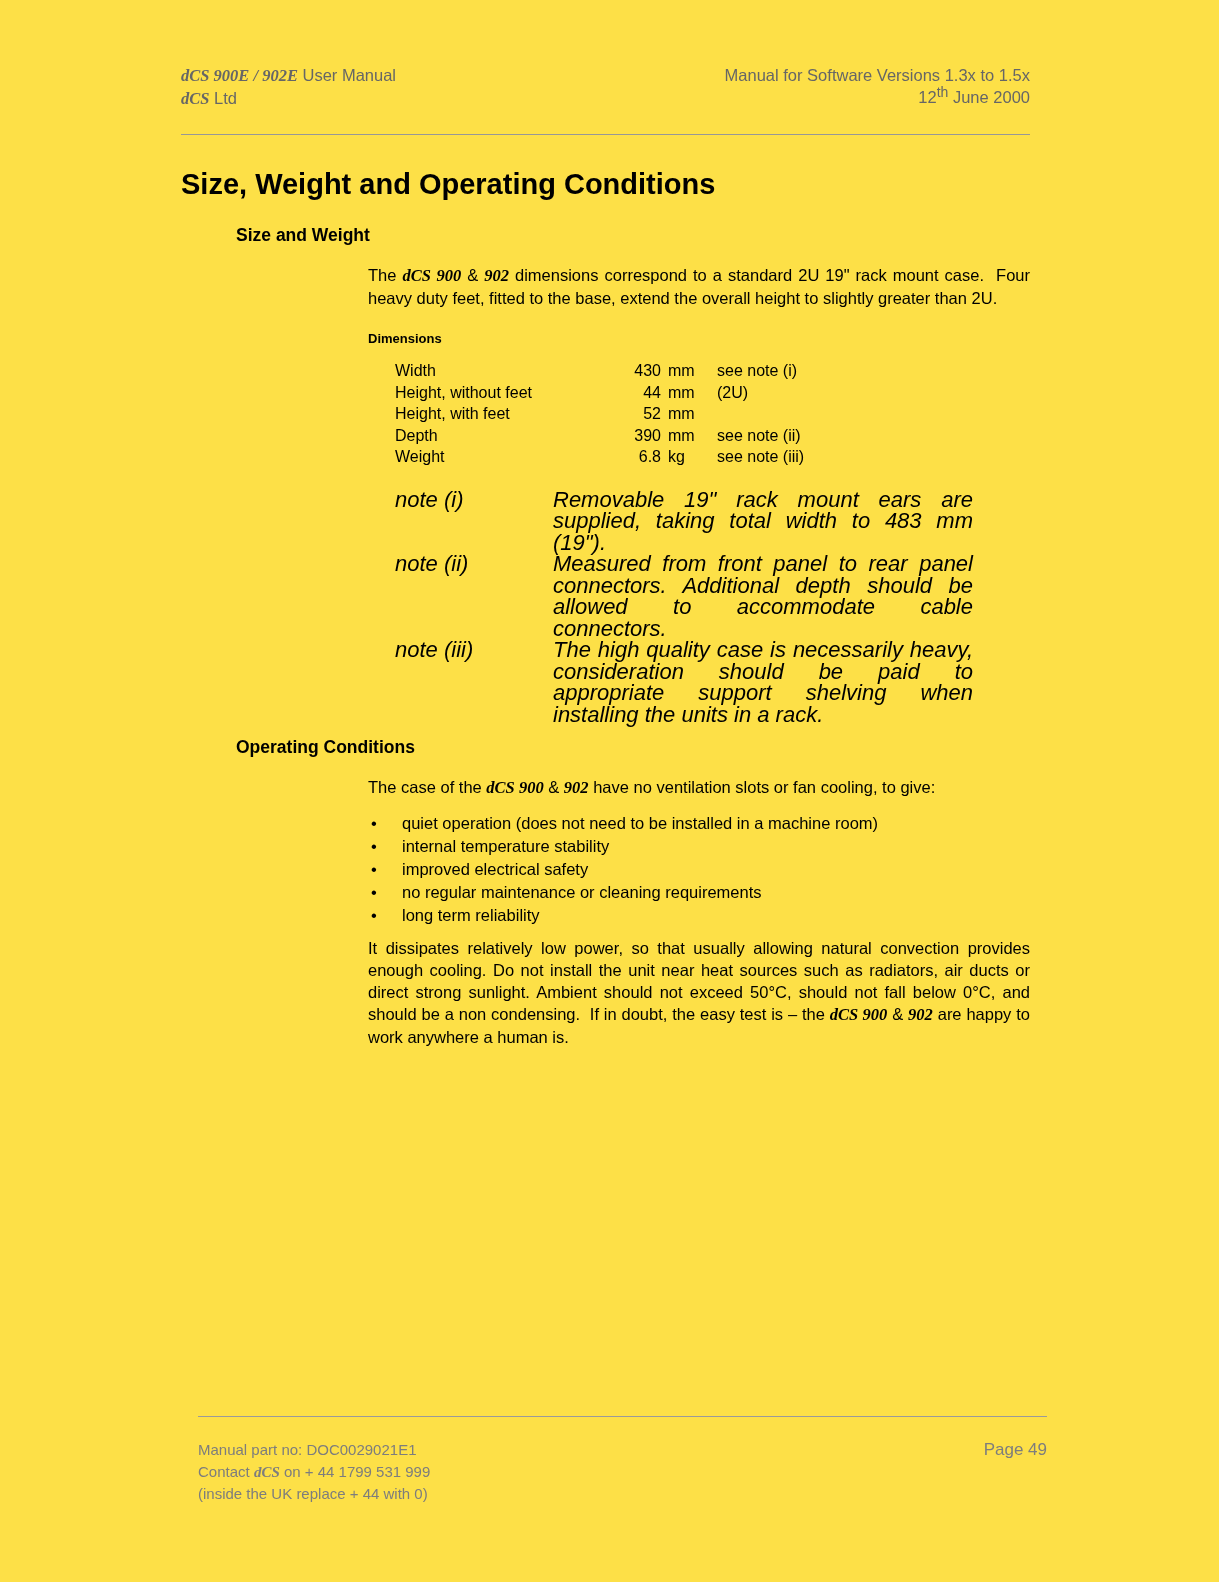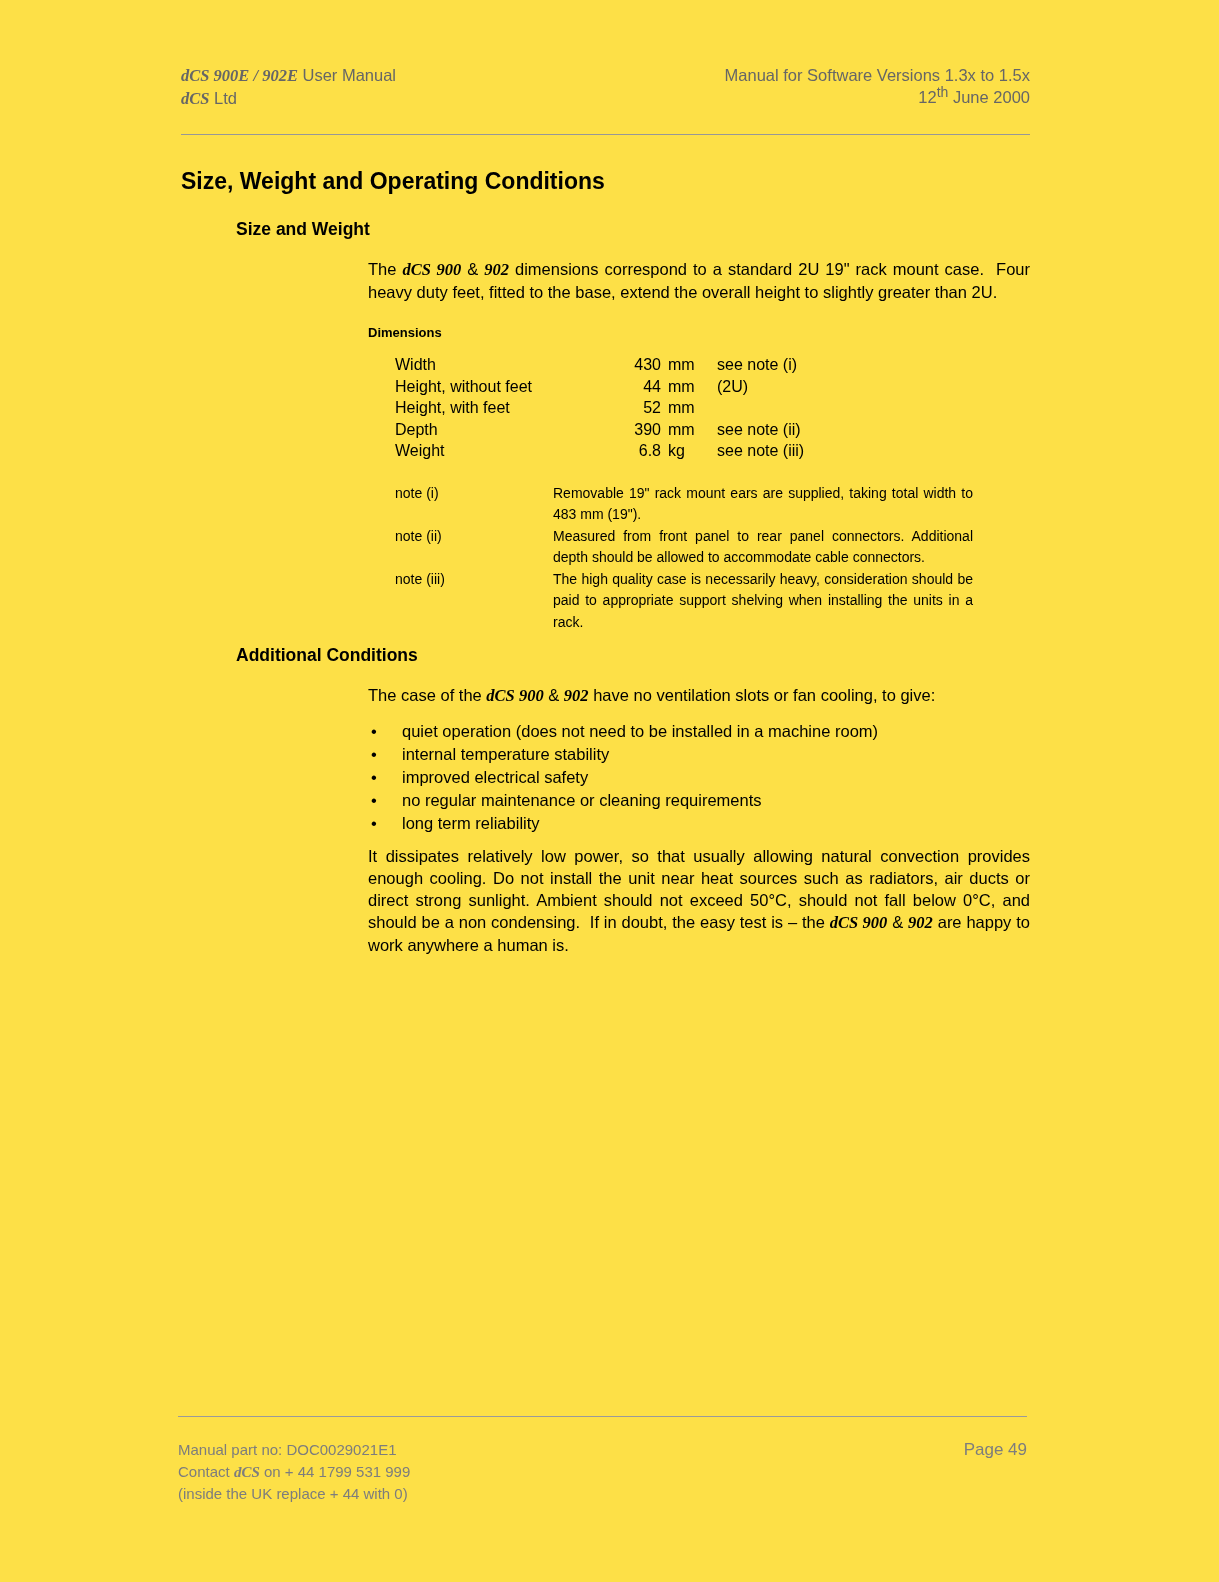--- a/index.html
+++ b/index.html
@@ -31,21 +31,21 @@
   }
   .header-right { text-align: right; }
   sup { font-size: 14px; vertical-align: super; line-height: 0; }
   hr.header-rule {
     border: none;
     border-top: 1px solid #979797;
     margin: 24px 0 0 0;
   }
 
   
-  h1.page-title { font-size: 23px; font-weight: bold; margin: 33px 0 0 0; color: #000; }
+  h1.page-title { font-size: 29px; font-weight: bold; margin: 33px 0 0 0; color: #000; }
   h2.sub-heading { font-size: 17.5px; font-weight: bold; margin: 24px 0 0 55px; }
   h3.dim-heading { font-size: 13px; font-weight: bold; margin: 22px 0 0 187px; }
 
   
   p.body-para {
     margin: 18px 0 0 187px;
     font-size: 16.5px;
     line-height: 22px;
     text-align: justify;
   }
@@ -57,39 +57,39 @@
     border-collapse: collapse;
     font-size: 16px;
   }
   table.dim-table td { padding: 0; line-height: 21.5px; vertical-align: top; }
   td.dim-label { width: 222px; }
   td.dim-value { width: 100px; white-space: nowrap; }
   .dim-num { display: inline-block; width: 44px; text-align: right; }
   .dim-unit { margin-left: 7px; }
 
   
-  .notes { margin: 21px 0 0 214px; font-size: 14px; }
+  .notes { margin: 21px 0 0 214px; font-size: 22px; font-style: italic; }
   .note-row { display: flex; }
   .note-label { width: 158px; flex: none; line-height: 21.5px; }
   .note-text { width: 420px; text-align: justify; line-height: 21.5px; }
 
   
   ul.op-bullets {
     list-style: none;
     margin: 13px 0 0 187px;
     padding: 0;
     font-size: 16.5px;
   }
   ul.op-bullets li { position: relative; padding-left: 34px; line-height: 23px; }
   ul.op-bullets li::before { content: "\2022"; position: absolute; left: 3px; }
 
   
   footer.page-footer {
     position: absolute;
-    left: 178px;
+    left: 198px;
     width: 849px;
     top: 1416px;
     color: #7d7d7d;
     font-size: 15px;
     line-height: 21.5px;
   }
   hr.footer-rule { border: none; border-top: 1px solid #9a9a9a; margin: 0 0 22px 0; }
   .footer-cols { display: flex; justify-content: space-between; align-items: flex-start; }
   .footer-left { text-align: left; }
   .footer-center { font-size: 17px; }
@@ -160,21 +160,21 @@
       <div class="note-row">
         <div class="note-label">note (ii)</div>
         <div class="note-text">Measured from front panel to rear panel connectors. Additional depth should be allowed to accommodate cable connectors.</div>
       </div>
       <div class="note-row">
         <div class="note-label">note (iii)</div>
         <div class="note-text">The high quality case is necessarily heavy, consideration should be paid to appropriate support shelving when installing the units in a rack.</div>
       </div>
     </div>
 
-    <h2 class="sub-heading" style="margin-top:12px;">Additional Conditions</h2>
+    <h2 class="sub-heading" style="margin-top:12px;">Operating Conditions</h2>
 
     <p class="body-para no-justify"><span>The case of the </span><span class="brand">dCS 900</span><span> &amp; </span><span class="brand">902</span><span> have no ventilation slots or fan cooling, to give:</span></p>
 
     <ul class="op-bullets">
       <li>quiet operation (does not need to be installed in a machine room)</li>
       <li>internal temperature stability</li>
       <li>improved electrical safety</li>
       <li>no regular maintenance or cleaning requirements</li>
       <li>long term reliability</li>
     </ul>

